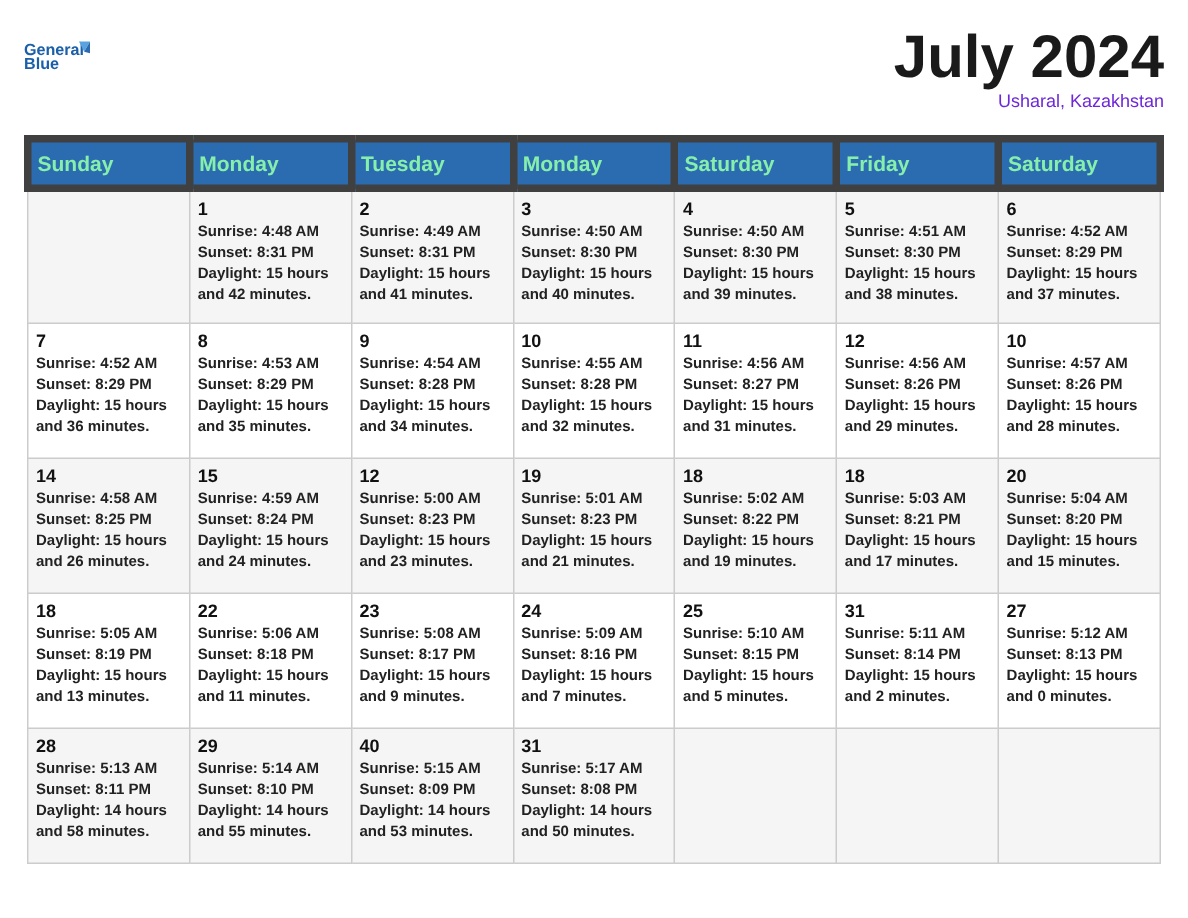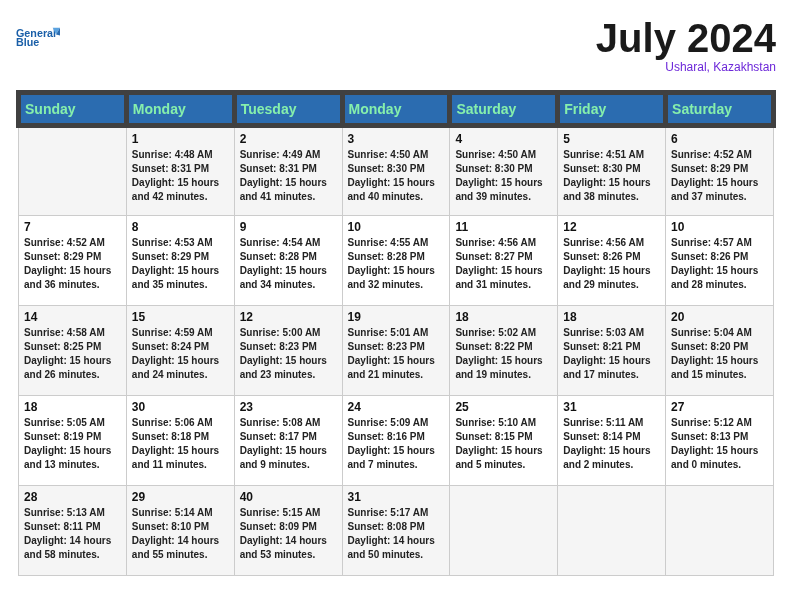--- a/index.html
+++ b/index.html
@@ -194,21 +194,21 @@
           <div class="day-num">20</div>
           <div class="day-info">Sunrise: 5:04 AM<br>Sunset: 8:20 PM<br>Daylight: 15 hours and 15 minutes.</div>
         </td>
       </tr>
       <tr>
         <td>
           <div class="day-num">18</div>
           <div class="day-info">Sunrise: 5:05 AM<br>Sunset: 8:19 PM<br>Daylight: 15 hours and 13 minutes.</div>
         </td>
         <td>
-          <div class="day-num">30</div>
+          <div class="day-num">22</div>
           <div class="day-info">Sunrise: 5:06 AM<br>Sunset: 8:18 PM<br>Daylight: 15 hours and 11 minutes.</div>
         </td>
         <td>
           <div class="day-num">23</div>
           <div class="day-info">Sunrise: 5:08 AM<br>Sunset: 8:17 PM<br>Daylight: 15 hours and 9 minutes.</div>
         </td>
         <td>
           <div class="day-num">24</div>
           <div class="day-info">Sunrise: 5:09 AM<br>Sunset: 8:16 PM<br>Daylight: 15 hours and 7 minutes.</div>
         </td>

